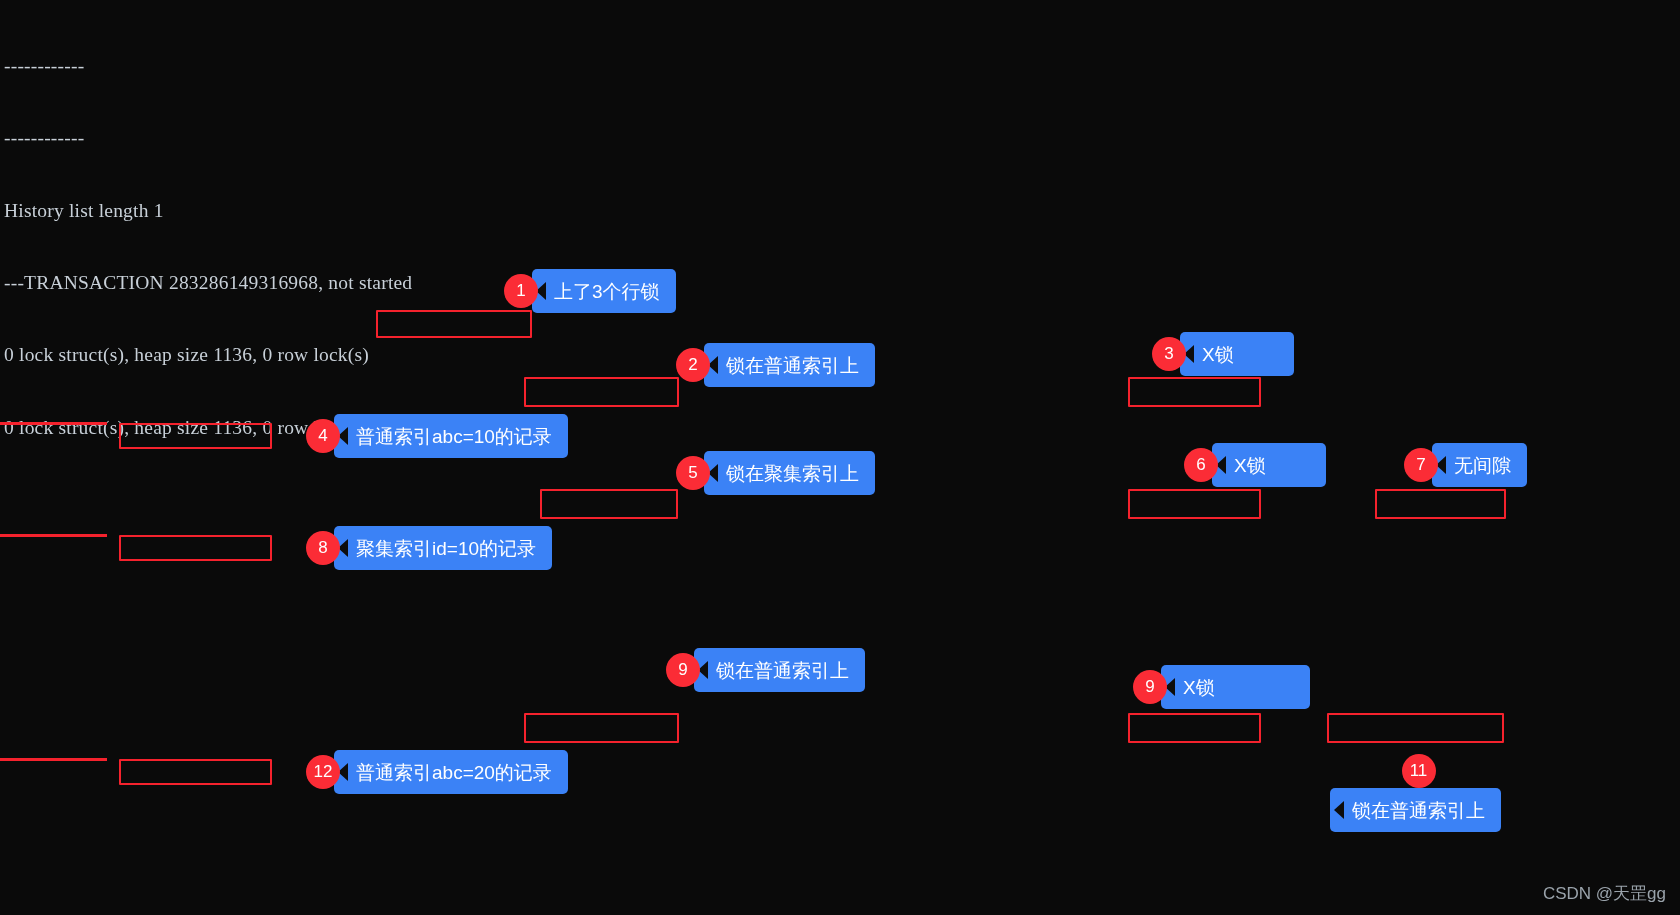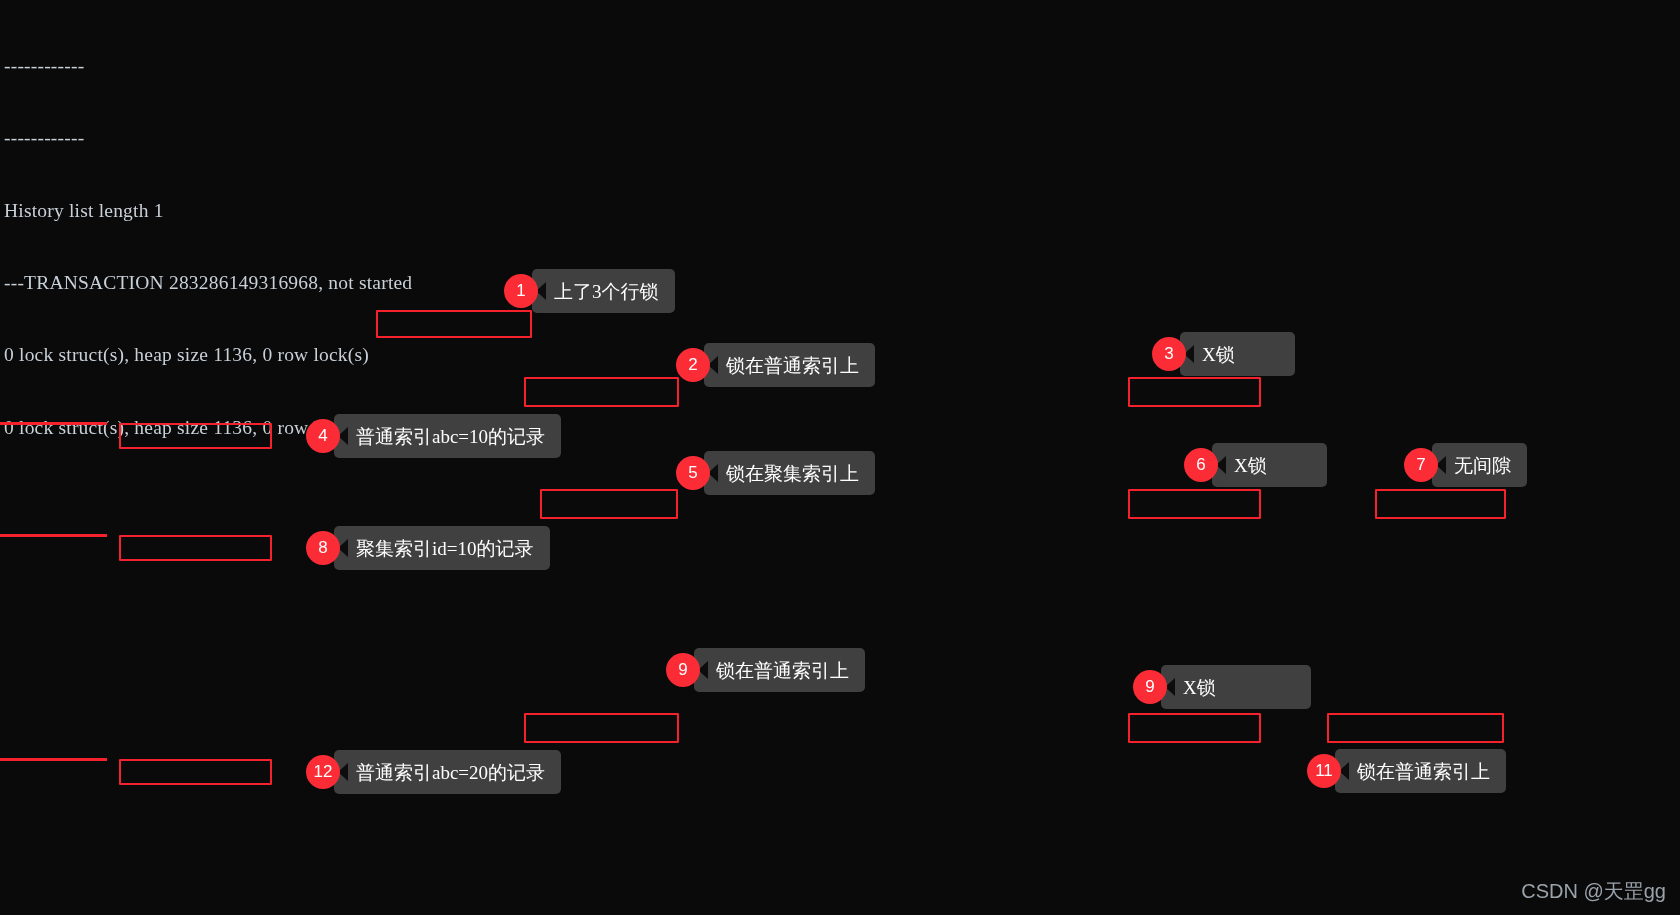--- a/index.html
+++ b/index.html
@@ -57,23 +57,23 @@
     display:flex;
     align-items:center;
     justify-content:center;
     position:relative;
     z-index:3;
     flex:0 0 auto;
   }
   .anno .bubble {
     position:relative;
     margin-left:-6px;
-    background:#404040;
+    background:#3b82f6;
     color:#ffffff;
-    font-family:Liberation Serif, serif;
+    font-family:Liberation Sans, sans-serif;
     font-size:19px;
     line-height:1;
     padding:12px 16px 12px 22px;
     border-radius:5px;
     white-space:nowrap;
     z-index:2;
     min-height:44px;
     display:flex;
     align-items:center;
   }
@@ -89,21 +89,21 @@
   .anno.wide .bubble { padding-right:60px; }
   .anno.xwide .bubble { padding-right:95px; }
 
   
   #watermark {
     position:absolute;
     right:14px;
     bottom:10px;
     color:#9aa3ab;
     font-family:"Liberation Sans","DejaVu Sans",sans-serif;
-    font-size:20px;
+    font-size:17px;
   }
 </style>
 </head>
 <body>
 
 <div id="console">
   <div class="ln">------------</div>
   <div class="ln">------------</div>
   <div class="ln">History list length 1</div>
   <div class="ln">---TRANSACTION 283286149316968, not started</div>
@@ -199,21 +199,21 @@
 <div class="anno" style="left:666px; top:653px;">
   <span class="badge">9</span>
   <span class="bubble">锁在普通索引上</span>
 </div>
 
 <div class="anno xwide" style="left:1133px; top:670px;">
   <span class="badge">9</span>
   <span class="bubble">X锁</span>
 </div>
 
-<div class="anno" style="left:1307px; top:754px;">
+<div class="anno" style="left:1336px; top:754px;flex-direction:column;">
   <span class="badge">11</span>
   <span class="bubble">锁在普通索引上</span>
 </div>
 
 <div class="anno" style="left:306px; top:755px;">
   <span class="badge">12</span>
   <span class="bubble">普通索引abc=20的记录</span>
 </div>
 
 <div id="watermark">CSDN @天罡gg</div>

